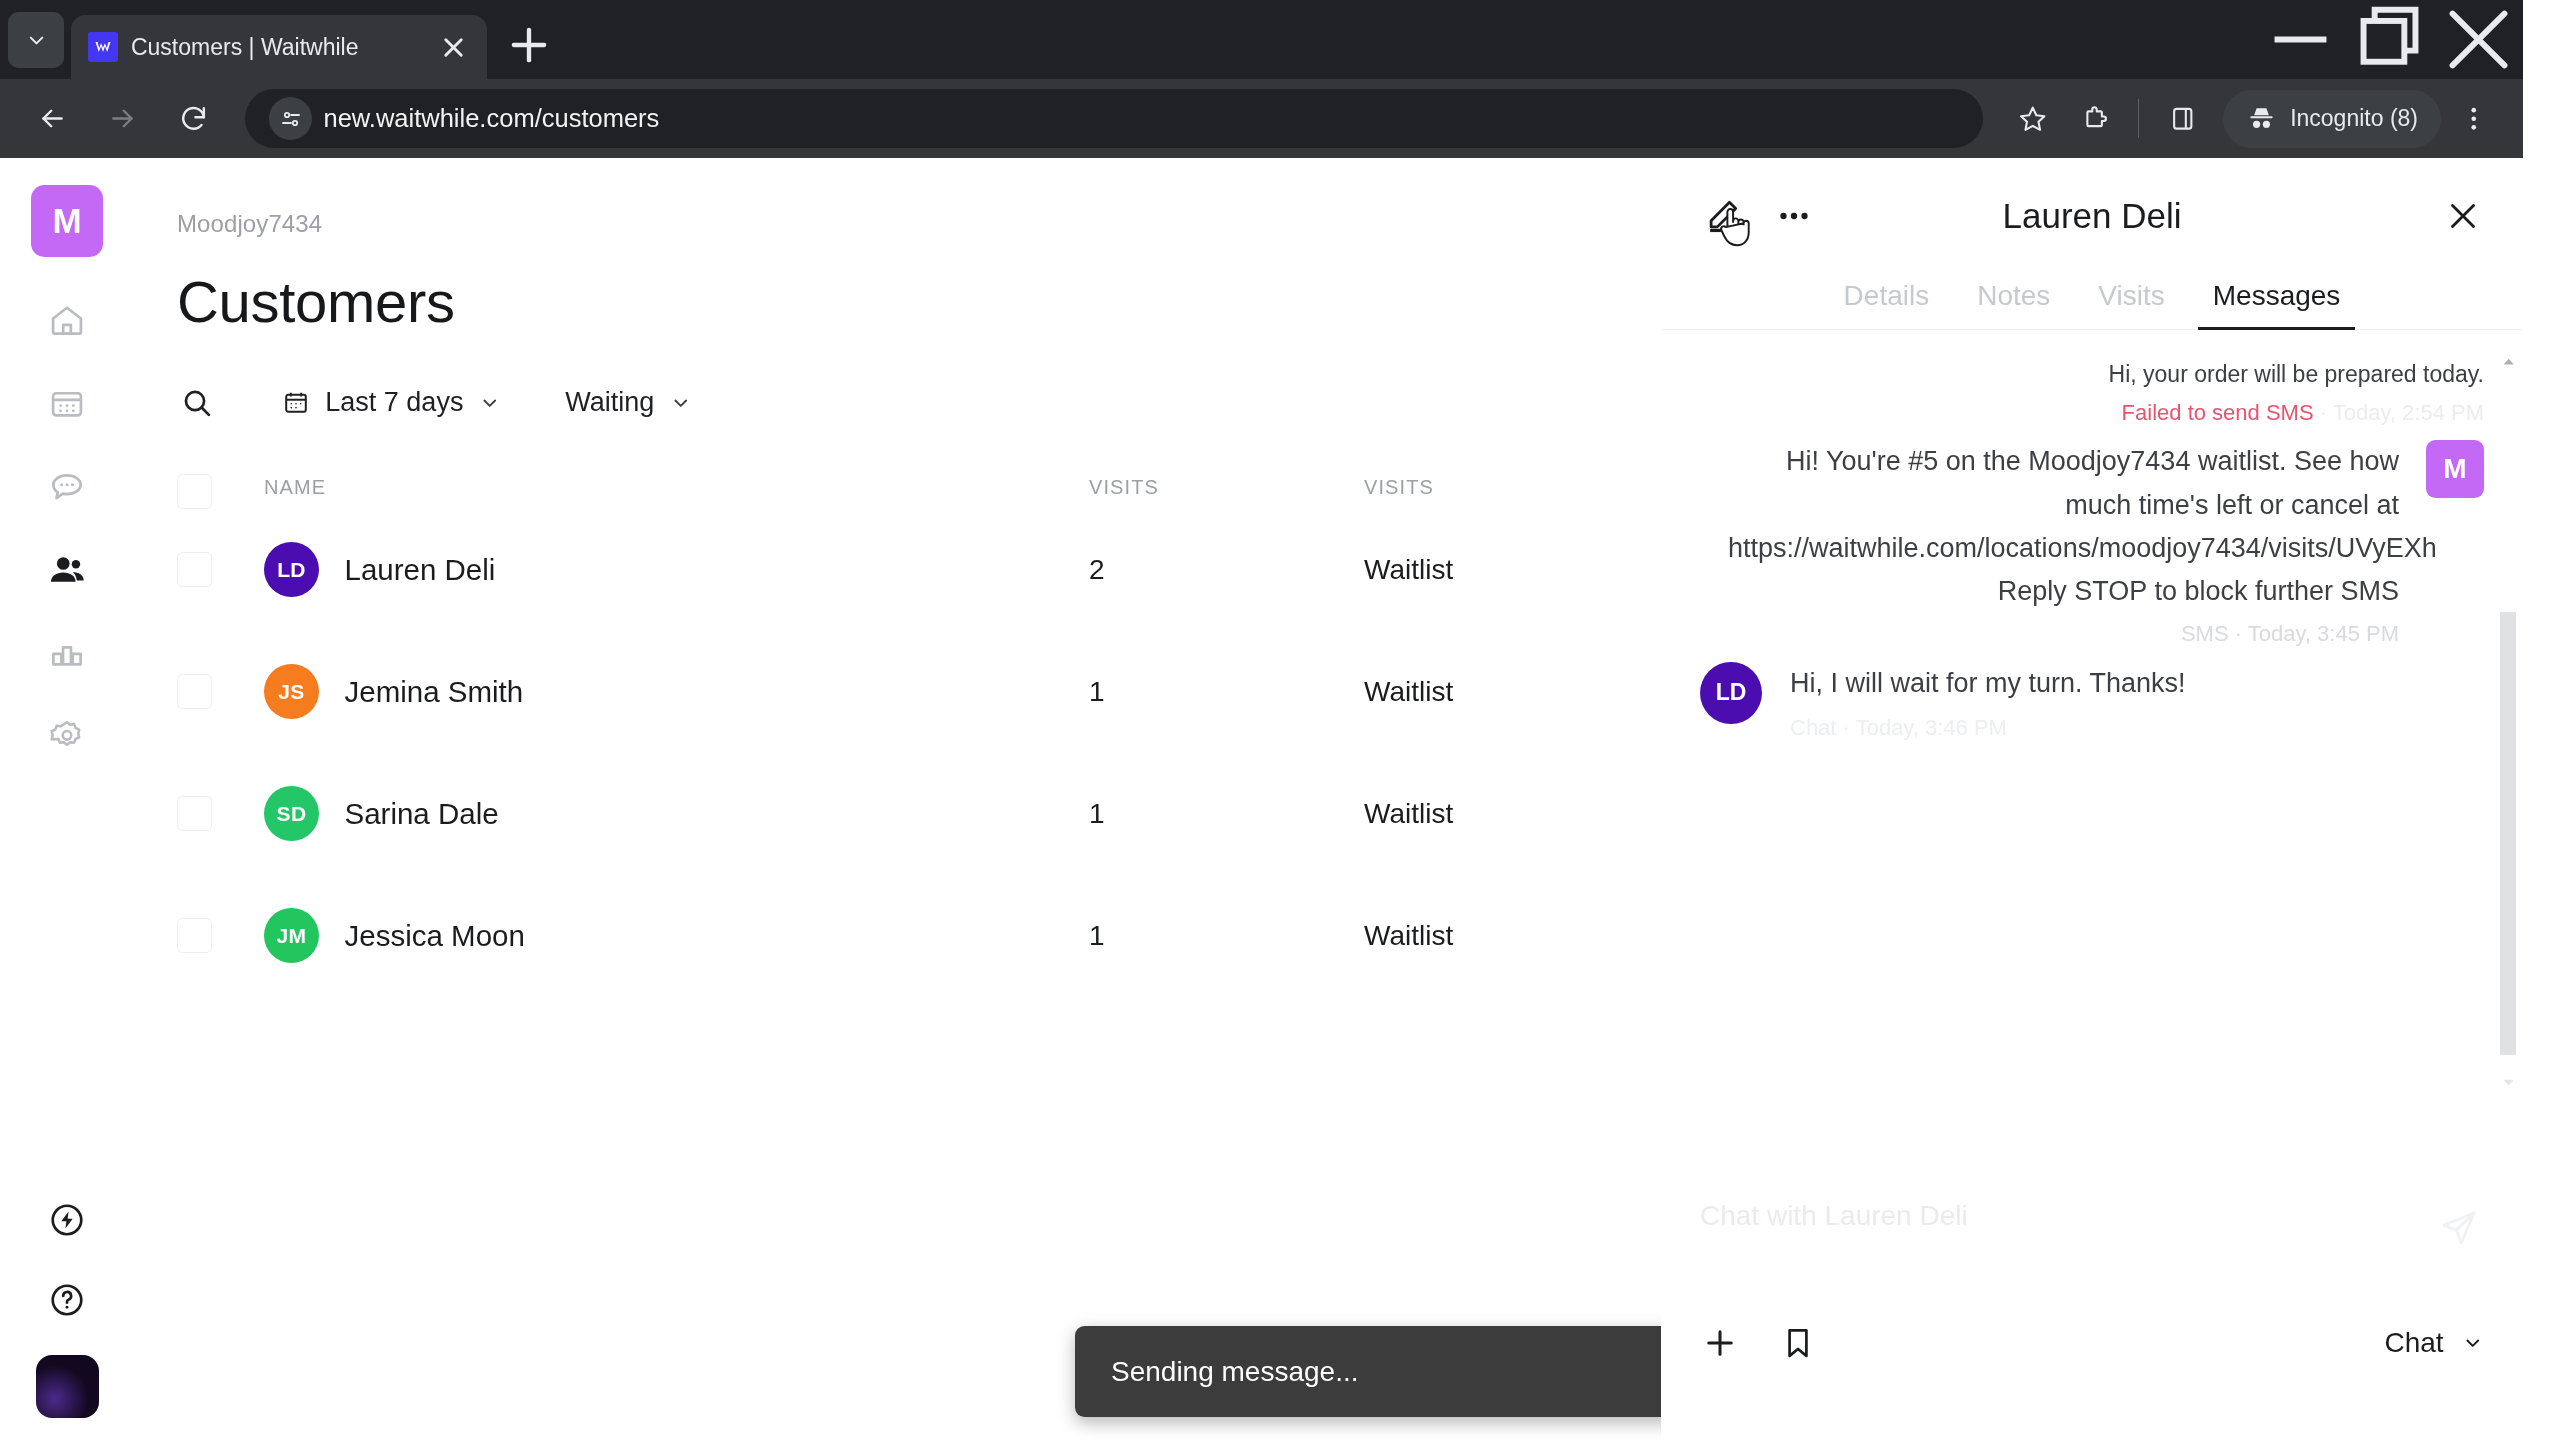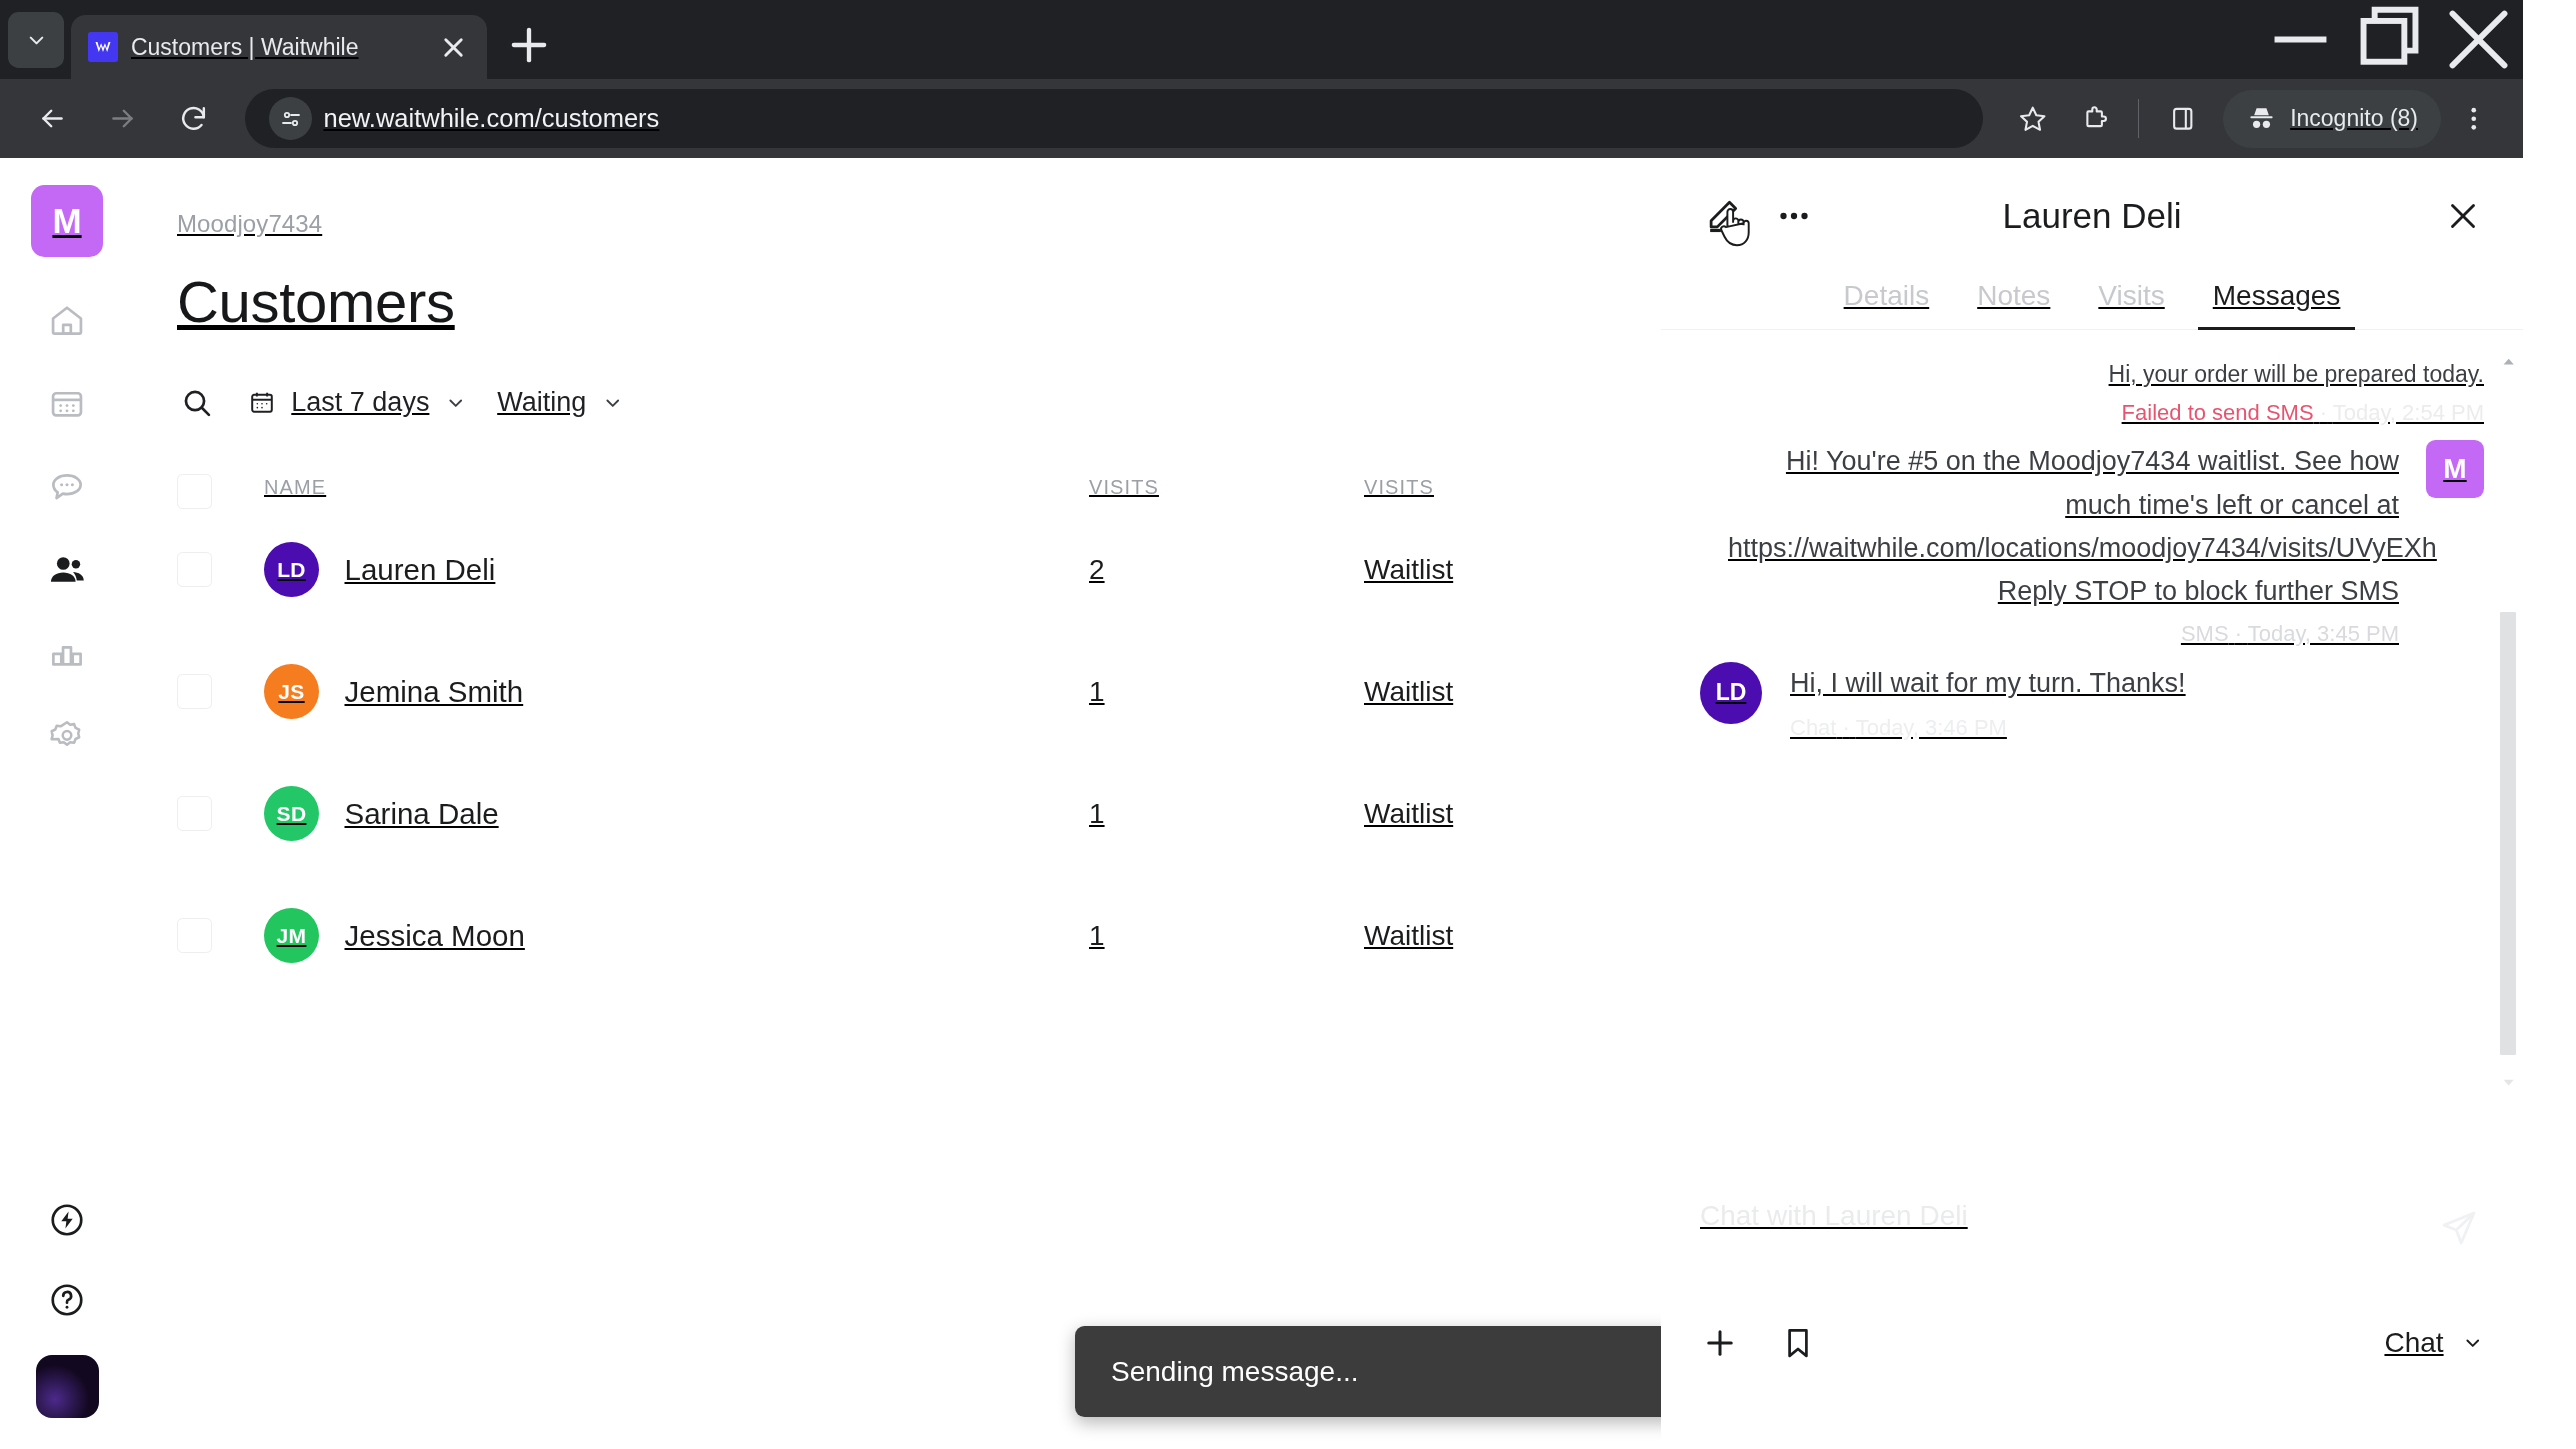--- a/index.html
+++ b/index.html
@@ -3,21 +3,21 @@
 <meta charset="utf-8">
 <style>
   * { box-sizing: border-box; margin: 0; padding: 0; }
   html, body {
     width: 2576px; height: 1449px;
     font-family: "Liberation Sans", sans-serif;
     background: #ffffff; overflow: hidden;
   }
 
   
-  .browser { width: 2523px; height: 1449px; display: flex; flex-direction: column; background:#84cc16;text-decoration:underline; }
+  .browser { width: 2523px; height: 1449px; display: flex; flex-direction: column; background:#84cc16; }
 
   .tabstrip {
     height: 79px; background:#202124; display:flex; align-items:flex-end; padding-left: 8px; position:relative;
   }
   .tabsearch {
     width: 56px; height: 56px; margin-bottom: 10.7px; border-radius: 10.7px; background:#3c4043;
     display:flex; align-items:center; justify-content:center; flex:none;
   }
   .tabsearch svg { width: 23px; height: 23px; }
 
@@ -61,21 +61,21 @@
   .rail-bottom { margin-top:auto; display:flex; flex-direction:column; gap: 29.5px; align-items:center; padding-bottom: 31px;}
   .rail-avatar { width: 63px; height:63px; border-radius: 16px; overflow:hidden;
      background: radial-gradient(circle at 30% 70%, #4c2a8a 0%, #12081f 55%),
                  radial-gradient(circle at 62% 78%, #1e63d6 0%, rgba(0,0,0,0) 45%),
                  radial-gradient(circle at 45% 55%, #c23a6e 0%, rgba(0,0,0,0) 38%), #0b0710;}
 
   
   .main { flex:1; min-width:0; padding: 38px 0 0 43px; position:relative; }
   .crumb { color:#9aa0a6; font-size: 24px; letter-spacing:0.1px;margin-top:14px;}
   .page-title { margin-top: 29.5px; font-size: 58px; font-weight: 400; color:#17181a; letter-spacing:-0.3px;}
-  .filters { margin-top: 48px; display:flex; align-items:center; gap: 30px; }
+  .filters { margin-top: 48px; display:flex; align-items:center; gap: 64px; }
   .f-search { width: 40px; height:40px; display:flex;align-items:center;justify-content:center; color:#1f2023;}
   .f-chip { display:flex; align-items:center; gap: 14.8px; font-size: 27px; color:#1f2023;}
   .f-chip .cal { width: 29.5px; height: 29.5px; display:flex;align-items:center;justify-content:center;}
   .f-chip .chev { width: 23px; height:23px; display:flex;align-items:center;justify-content:center;color:#3c4043;}
 
   
   .tbl { margin-top: 51px; width: 1496px; }
   .tr { display:grid; grid-template-columns: 87px 825px 275px 309px; align-items:center; }
   .thead .th { color:#9aa0a6; font-size: 20px; letter-spacing: 1.1px; padding-bottom: 6.7px;}
   .cbx { width: 35px; height: 35px; border:1.3px solid #eceef0; border-radius: 5.4px; background:#fff;}

